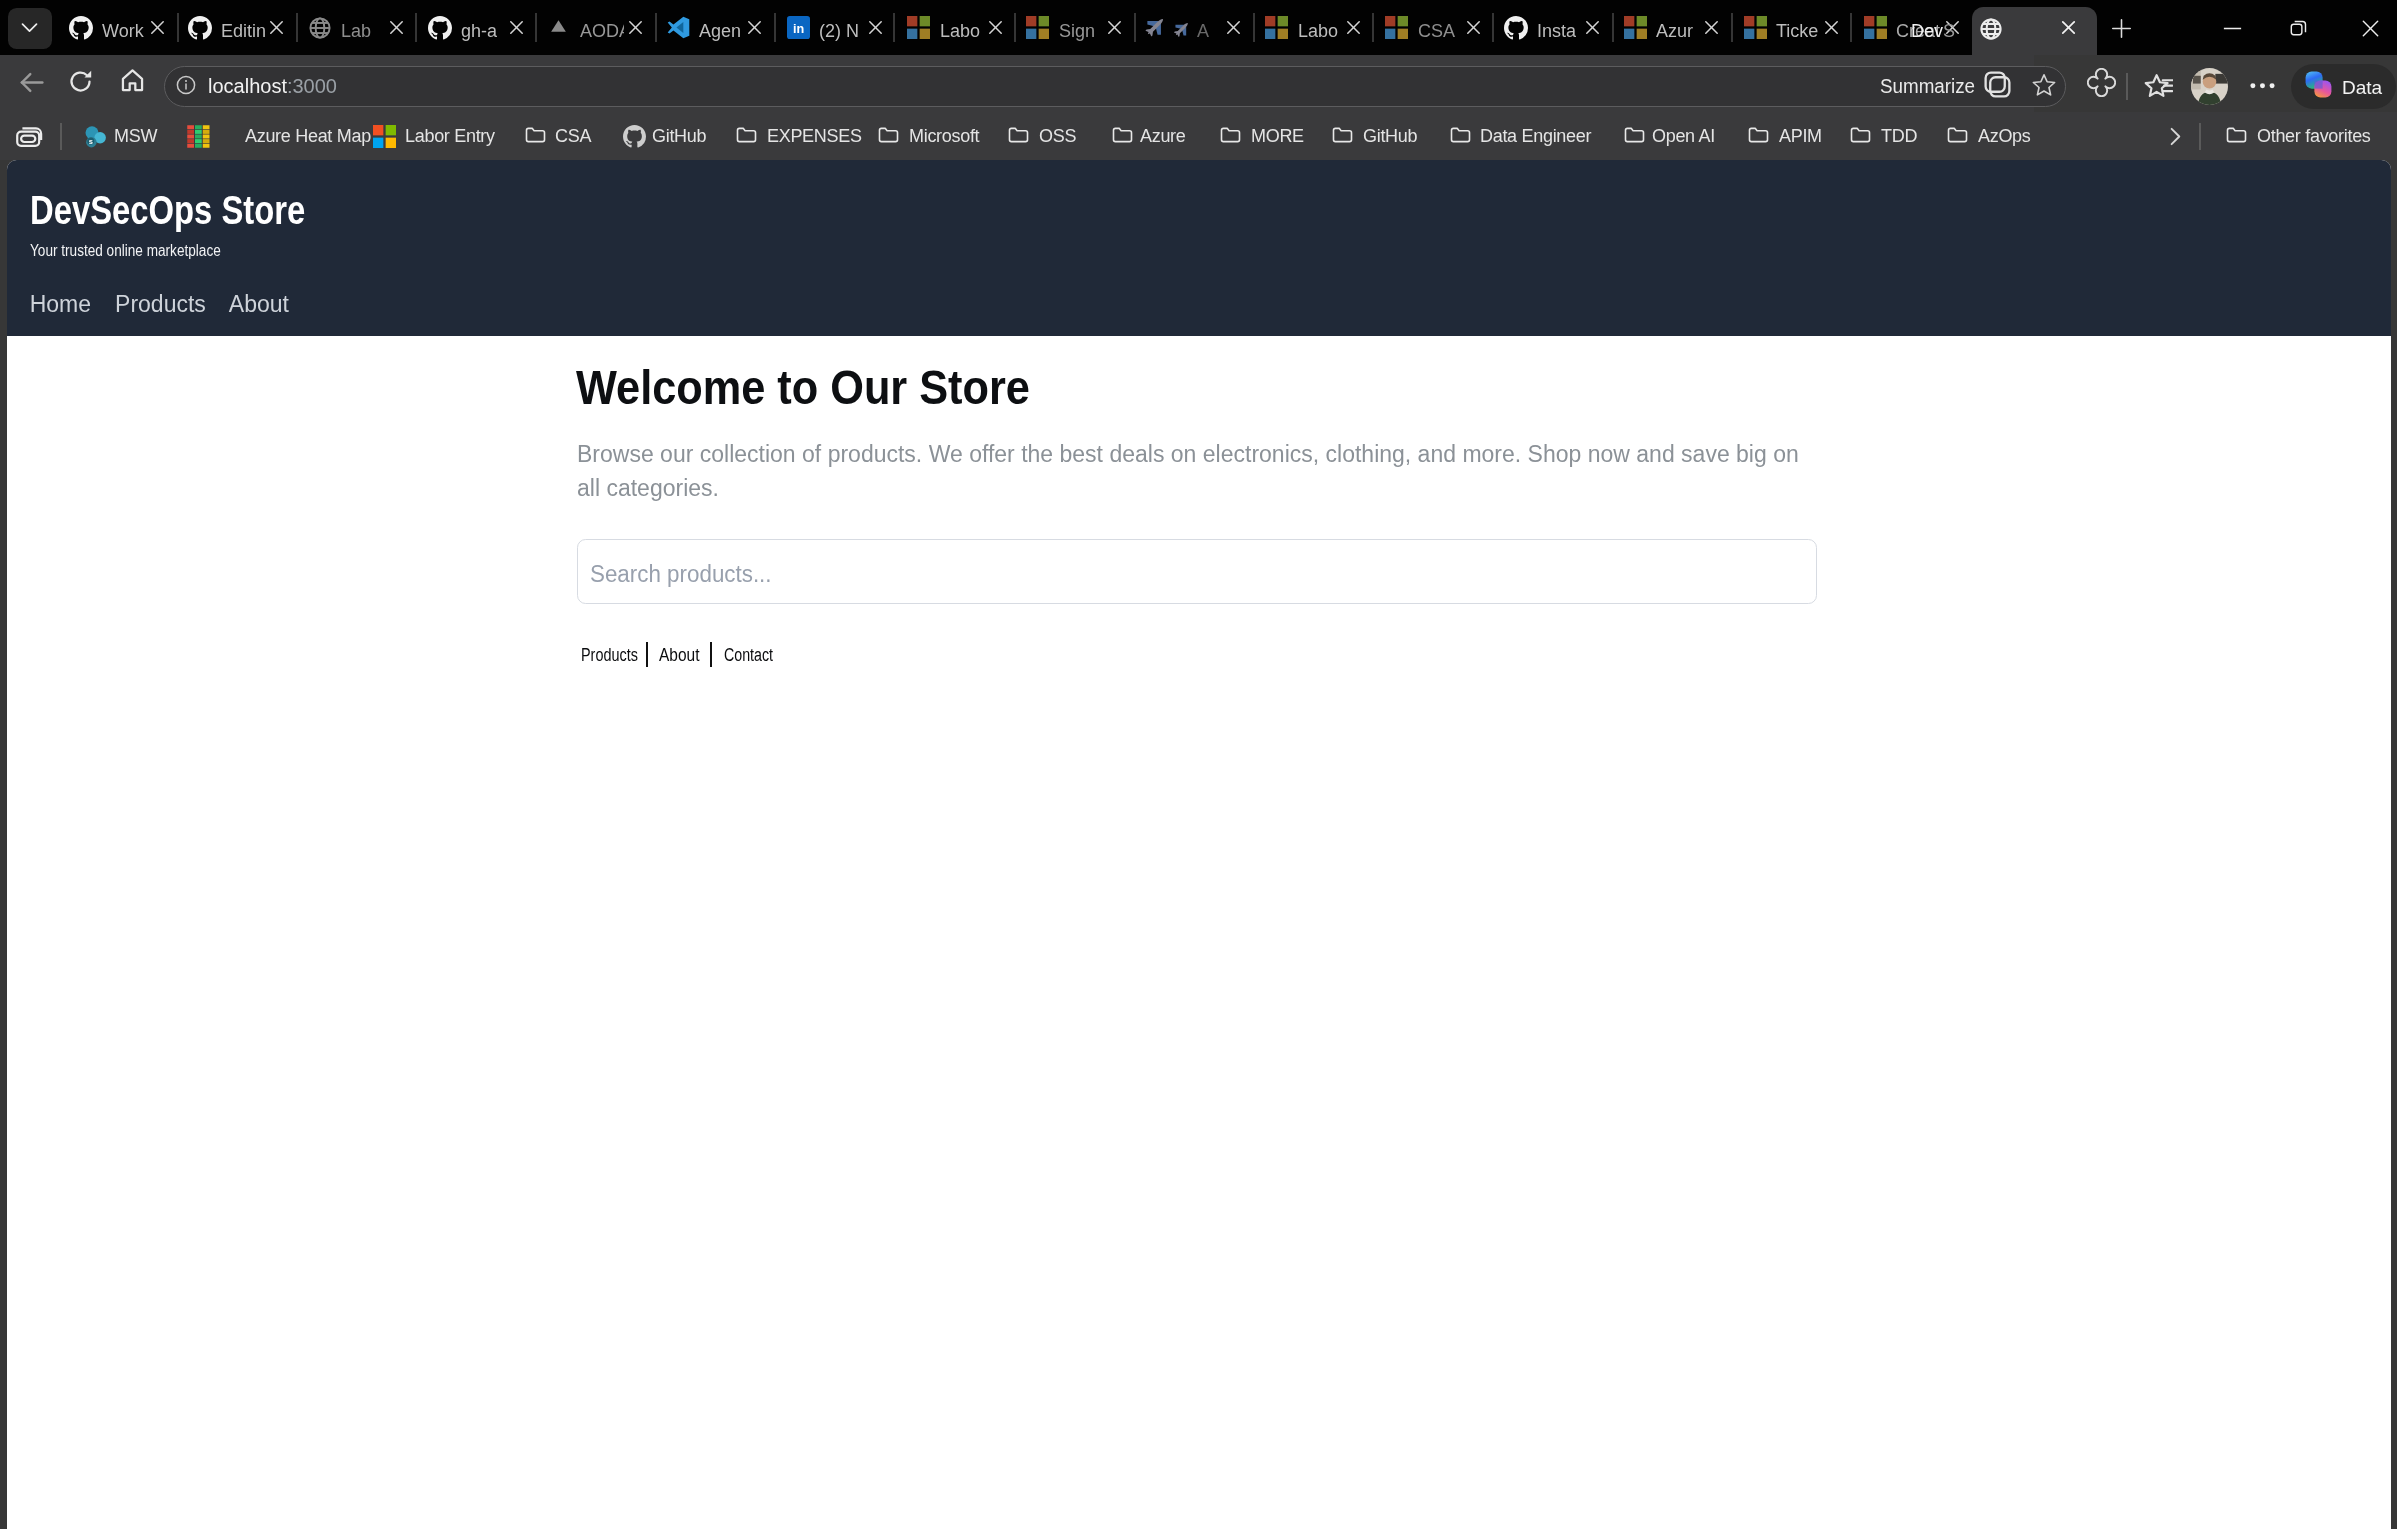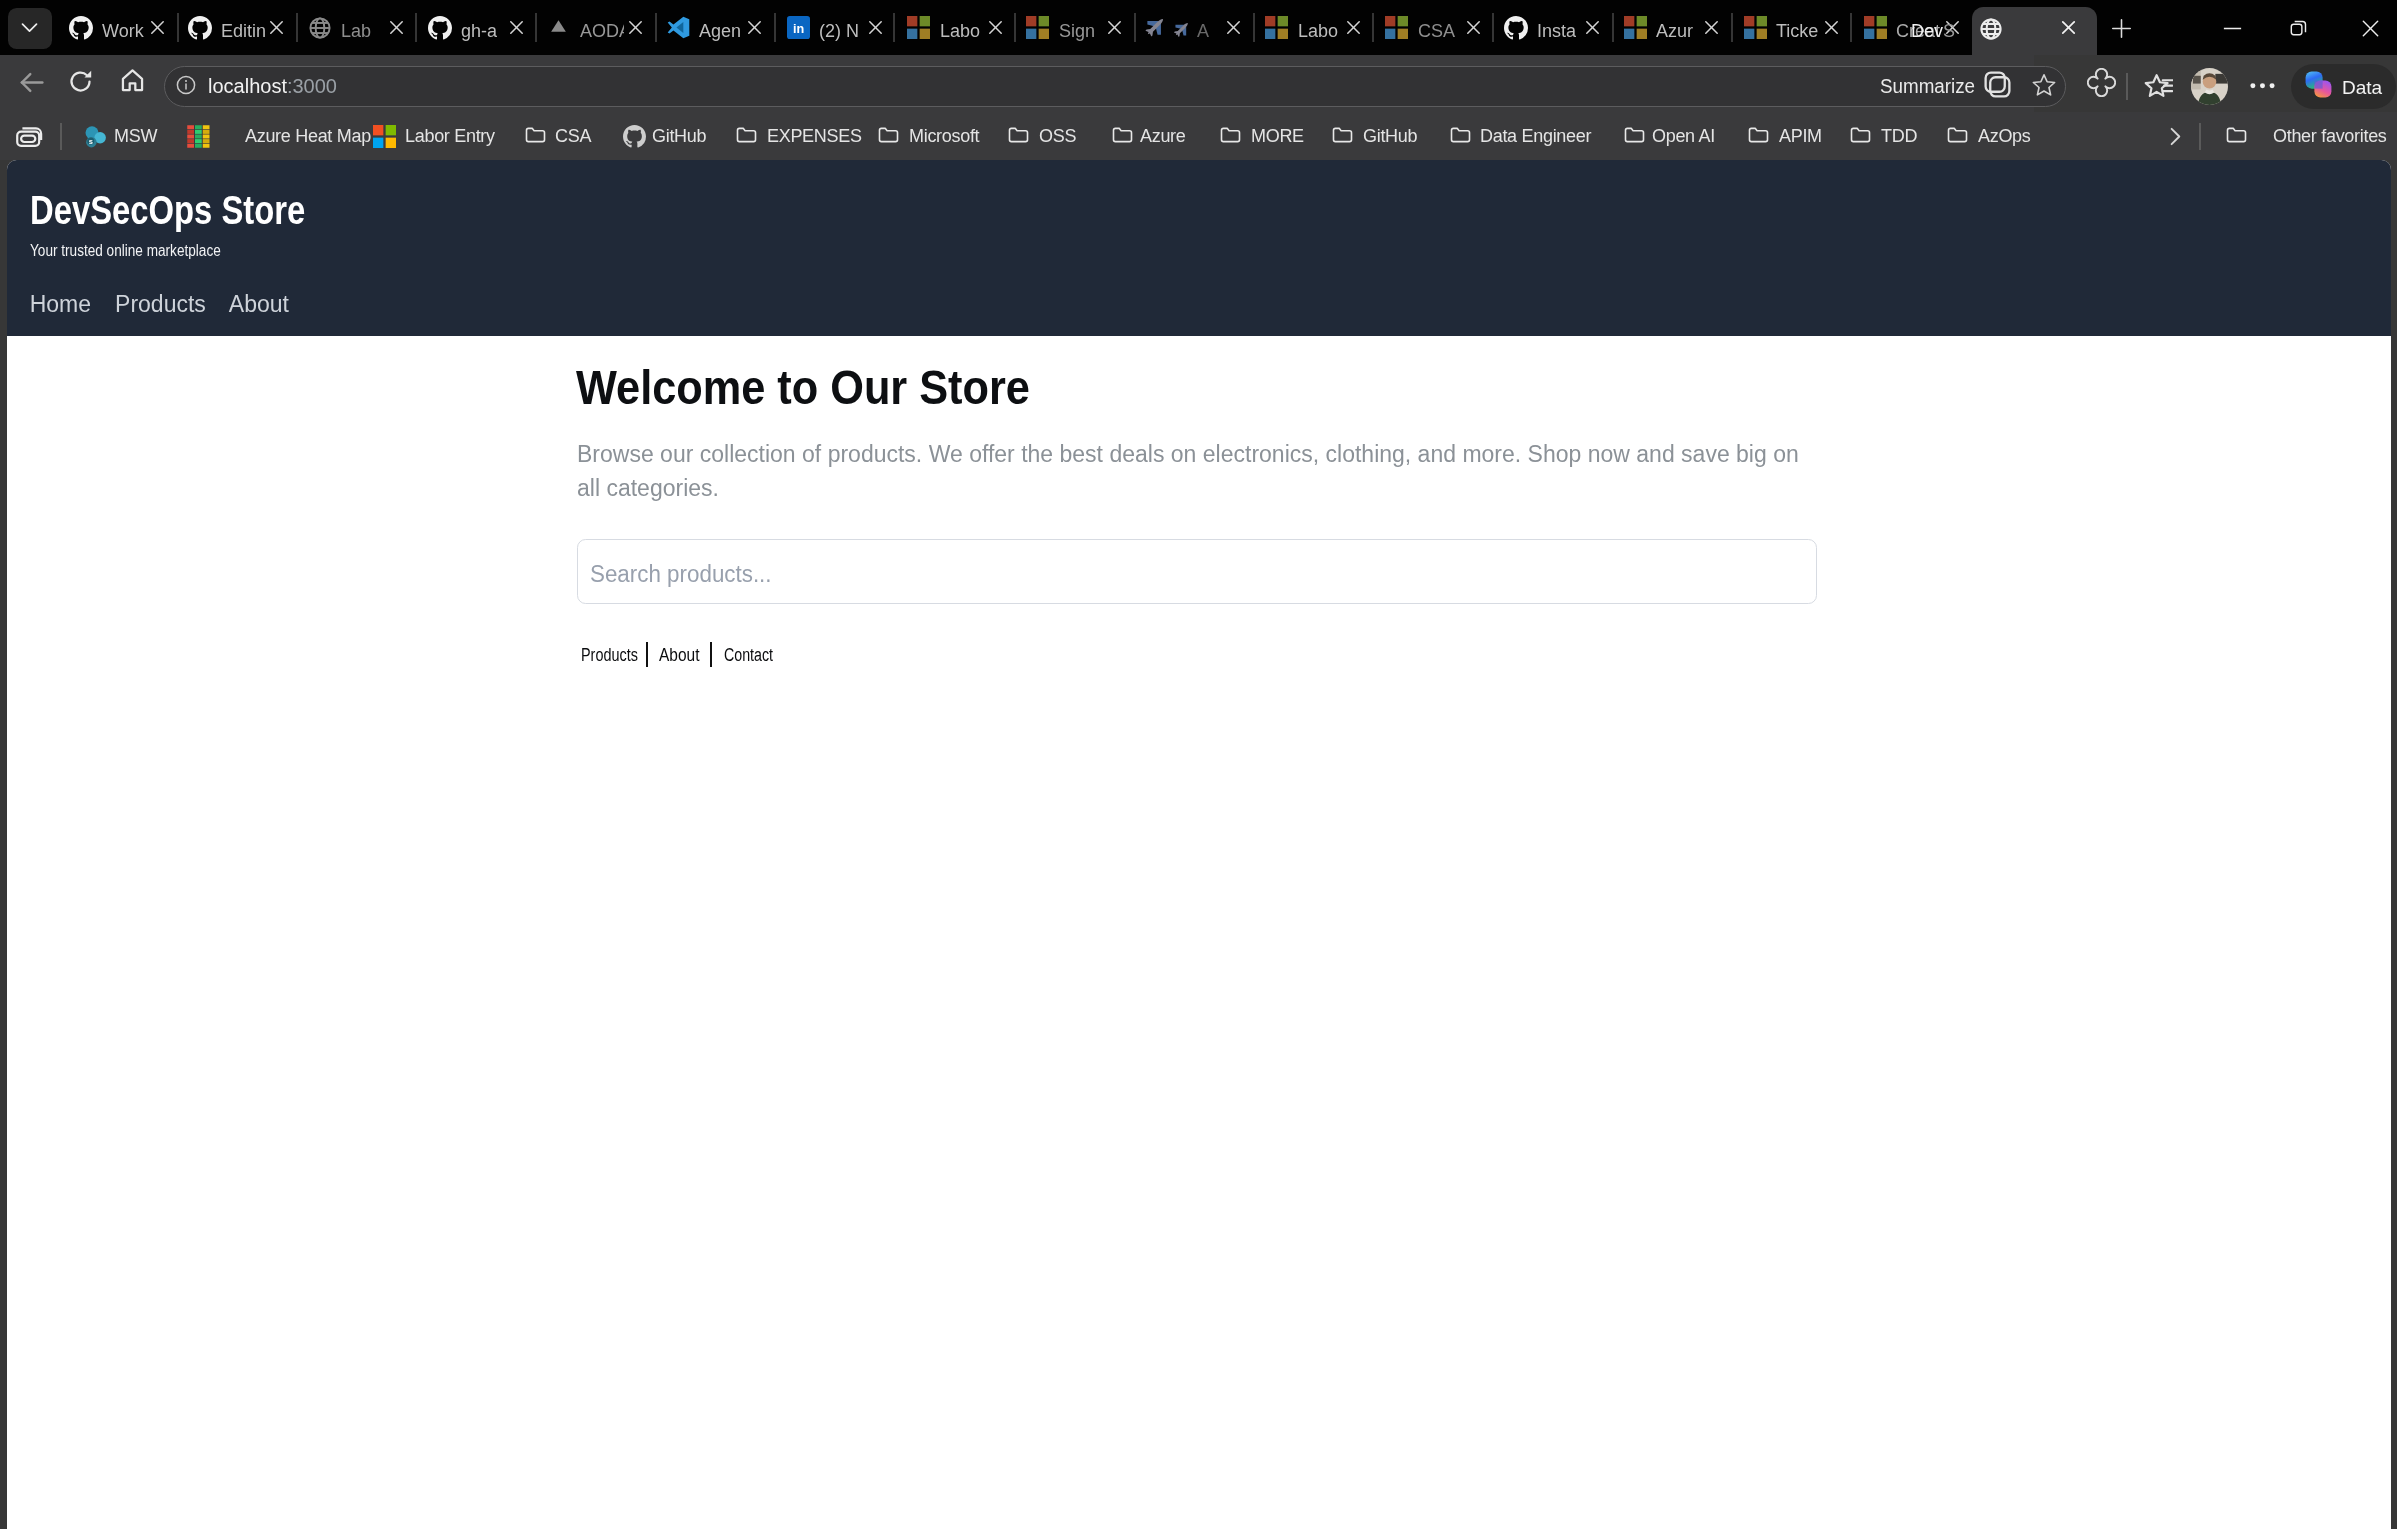--- a/index.html
+++ b/index.html
@@ -462,21 +462,21 @@
         <path fill="none" stroke="#e8e8e8" stroke-width="1.7" stroke-linejoin="round" d="M1.5 4.5 Q1.5 2.5 3.5 2.5 L7.5 2.5 9.5 5 18.5 5 Q20.5 5 20.5 7 L20.5 14.5 Q20.5 16.5 18.5 16.5 L3.5 16.5 Q1.5 16.5 1.5 14.5 Z"></path>
       </svg></div>
 <div class="fav-label" style="left:1978px;">AzOps</div>
 <div class="ico" style="left:2163px;top:12.5px;"><svg width="23" height="23" viewBox="0 0 24 24">
         <path fill="none" stroke="#d6d6d6" stroke-width="2" stroke-linecap="round" stroke-linejoin="round" d="M9 4 L17 12 L9 20"></path>
       </svg></div>
 <div class="vsep" style="left:2199px;top:10.6px;height:27px;"></div>
 <div class="ico" style="left:2226px;top:14.4px;"><svg width="21" height="18" viewBox="0 0 22 19">
         <path fill="none" stroke="#e8e8e8" stroke-width="1.7" stroke-linejoin="round" d="M1.5 4.5 Q1.5 2.5 3.5 2.5 L7.5 2.5 9.5 5 18.5 5 Q20.5 5 20.5 7 L20.5 14.5 Q20.5 16.5 18.5 16.5 L3.5 16.5 Q1.5 16.5 1.5 14.5 Z"></path>
       </svg></div>
-<div class="fav-label" style="left:2257px;margin-left:16px;">Other favorites</div>
+<div class="fav-label" style="left:2257px;">Other favorites</div>
 </div>
 <div id="page">
 <div id="navy"></div>
 <div class="t" style="left:23px;top:27px;font-size:41px;font-weight:bold;color:#fff;"><span class="sx" style="transform:scaleX(0.80)">DevSecOps Store</span></div>
 <div class="t" style="left:23px;top:82px;font-size:16px;color:#f2f3f5;"><span class="sx" style="transform:scaleX(0.85)">Your trusted online marketplace</span></div>
 <div class="t" style="left:23px;top:131px;font-size:23px;color:#ced3da;"><span style="margin-right:24px">Home</span><span style="margin-right:23px">Products</span><span>About</span></div>
 <div class="t" style="left:570px;top:281px;font-size:23.5px;color:#8b9197;"><span class="sx" style="transform:scaleX(0.979)">Browse our collection of products. We offer the best deals on electronics, clothing, and more. Shop now and save big on</span></div>
 <div class="t" style="left:569px;top:200px;font-size:48px;font-weight:bold;color:#0d0f12;"><span class="sx" style="transform:scaleX(0.902)">Welcome to Our Store</span></div>
 <div class="t" style="left:570px;top:315px;font-size:23.5px;color:#8b9197;"><span class="sx" style="transform:scaleX(0.979)">all categories.</span></div>
 <div class="abs" style="left:570px;top:379px;width:1240px;height:65px;border:1.9px solid #d7dbe2;border-radius:8.6px;background:#fff;"></div>

